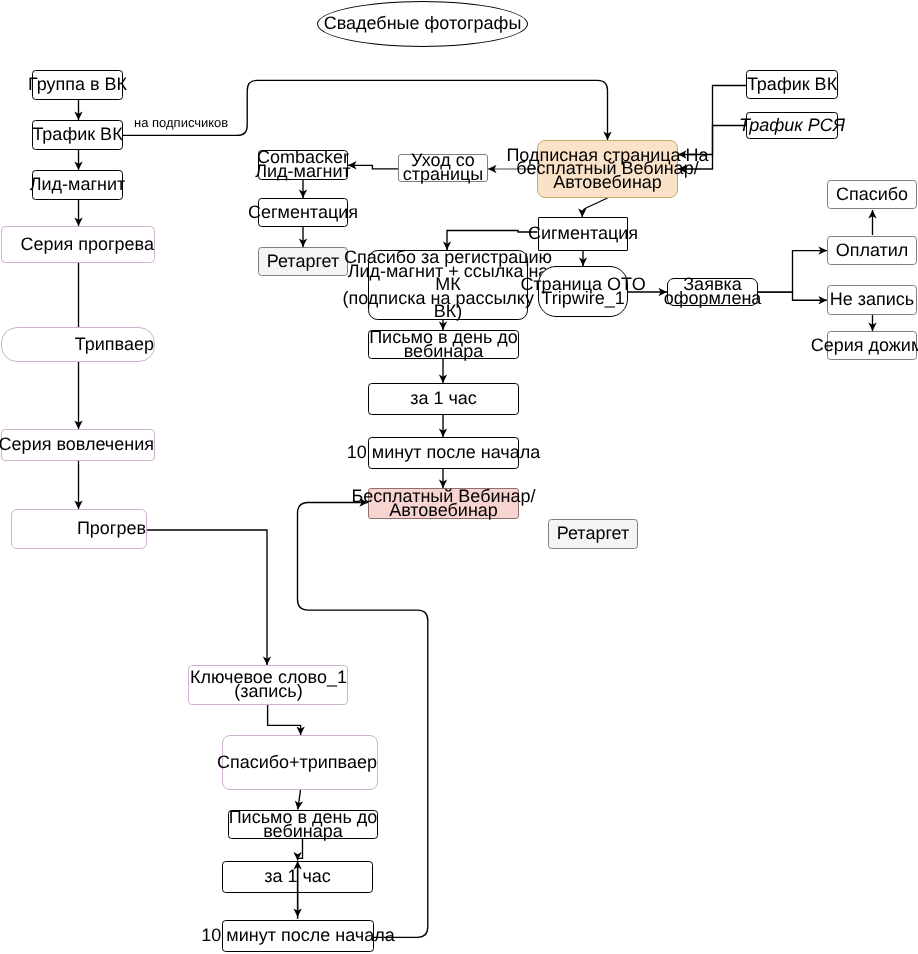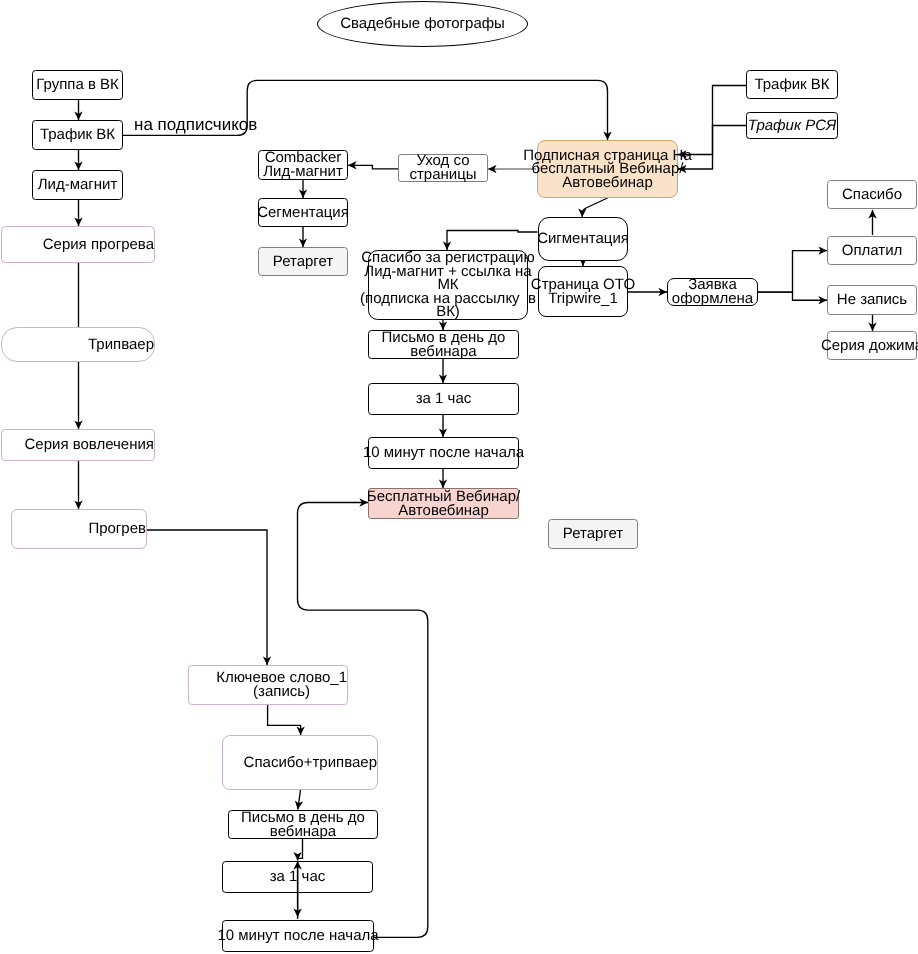--- a/index.html
+++ b/index.html
@@ -5,51 +5,51 @@
 <style>
   html,body{margin:0;padding:0;background:#ffffff;}
   body{width:918px;height:954px;overflow:hidden;
        font-family:"Liberation Sans",sans-serif;
        -webkit-font-smoothing:antialiased;text-rendering:geometricPrecision;}
   #canvas{position:relative;width:918px;height:954px;background:#fff;overflow:hidden;}
   svg.wires{position:absolute;left:0;top:0;width:918px;height:954px;pointer-events:none;}
   .node{position:absolute;box-sizing:border-box;display:flex;align-items:center;
         justify-content:center;text-align:center;border-radius:4px;
         background:#fff;border:1.3px solid #000;
-        font-size:15px;color:#000;line-height:13.6px;}
+        font-size:18px;color:#000;line-height:13.6px;}
   .node .txt{display:block;white-space:pre;}
   .node.purple{border-color:#ccb2ce;justify-content:flex-end;}
   .node.gray{border-color:#808080;background:#f4f4f4;}
   .node.grayout{border-color:#808080;background:#fff;}
   .node.orange{border-color:#c8ab68;background:#fae2c8;}
   .node.pink{border-color:#8f7070;background:#f8d4d0;}
   .node.ellipse{border-radius:50%;}
-  .lbl{position:absolute;font-size:17px;color:#000;white-space:nowrap;}
+  .lbl{position:absolute;font-size:13px;color:#000;white-space:nowrap;}
 
 
   #n0{left:317px;top:1px;width:211px;height:46px;}
   #n1{left:32px;top:70px;width:91px;height:30px;border-radius:3.6px;}
   #n2{left:32px;top:120px;width:91px;height:30px;border-radius:3.6px;}
   #n3{left:32px;top:170px;width:91px;height:30px;border-radius:3.6px;}
   #n4{left:1px;top:226px;width:154px;height:37px;border-radius:4.5px;}
   #n5{left:1px;top:327px;width:154px;height:35px;border-radius:16px;}
   #n6{left:1px;top:429px;width:154px;height:32px;border-radius:4px;}
   #n7{left:11px;top:509px;width:136px;height:40px;border-radius:6px;}
   #n8{left:258px;top:150px;width:90px;height:30px;border-radius:3.6px;}
   #n9{left:258px;top:198px;width:90px;height:29px;border-radius:3.6px;}
   #n10{left:258px;top:247px;width:90px;height:29px;border-radius:3.6px;}
   #n11{left:398px;top:154px;width:90px;height:28px;border-radius:3px;}
   #n12{left:368px;top:250px;width:160px;height:70px;border-radius:9.7px;}
   #n13{left:368px;top:330px;width:151px;height:29px;border-radius:3.6px;}
   #n14{left:368px;top:383px;width:151px;height:32px;border-radius:3.7px;}
   #n15{left:368px;top:437px;width:151px;height:32px;border-radius:3.7px;}
   #n16{left:368px;top:488px;width:151px;height:31px;border-radius:2.8px;}
   #n17{left:537px;top:140px;width:141px;height:58px;border-radius:8px;}
-  #n18{left:538px;top:217px;width:90px;height:44px;border-radius:11px;text-align:right;}
-  #n19{left:538px;top:266px;width:90px;height:51px;border-radius:8px;}
+  #n18{left:538px;top:217px;width:90px;height:34px;border-radius:1px;text-align:right;}
+  #n19{left:538px;top:266px;width:90px;height:51px;border-radius:18px;}
   #n20{left:667px;top:278px;width:91px;height:28px;border-radius:7px;}
   #n21{left:746px;top:70px;width:92px;height:29px;border-radius:3.6px;}
   #n22{left:746px;top:112px;width:92px;height:27px;border-radius:3.3px;font-style:italic;}
   #n23{left:827px;top:180px;width:90px;height:29px;border-radius:3.6px;}
   #n24{left:827px;top:236px;width:90px;height:29px;border-radius:3.6px;}
   #n25{left:827px;top:285px;width:90px;height:30px;border-radius:3.6px;}
   #n26{left:827px;top:331px;width:90px;height:29px;border-radius:3.6px;}
   #n27{left:548px;top:519px;width:90px;height:30px;border-radius:3.6px;}
   #n28{left:188px;top:665px;width:160px;height:40px;border-radius:3.9px;padding-left:24px;}
   #n29{left:222px;top:735px;width:156px;height:55px;border-radius:8px;}

